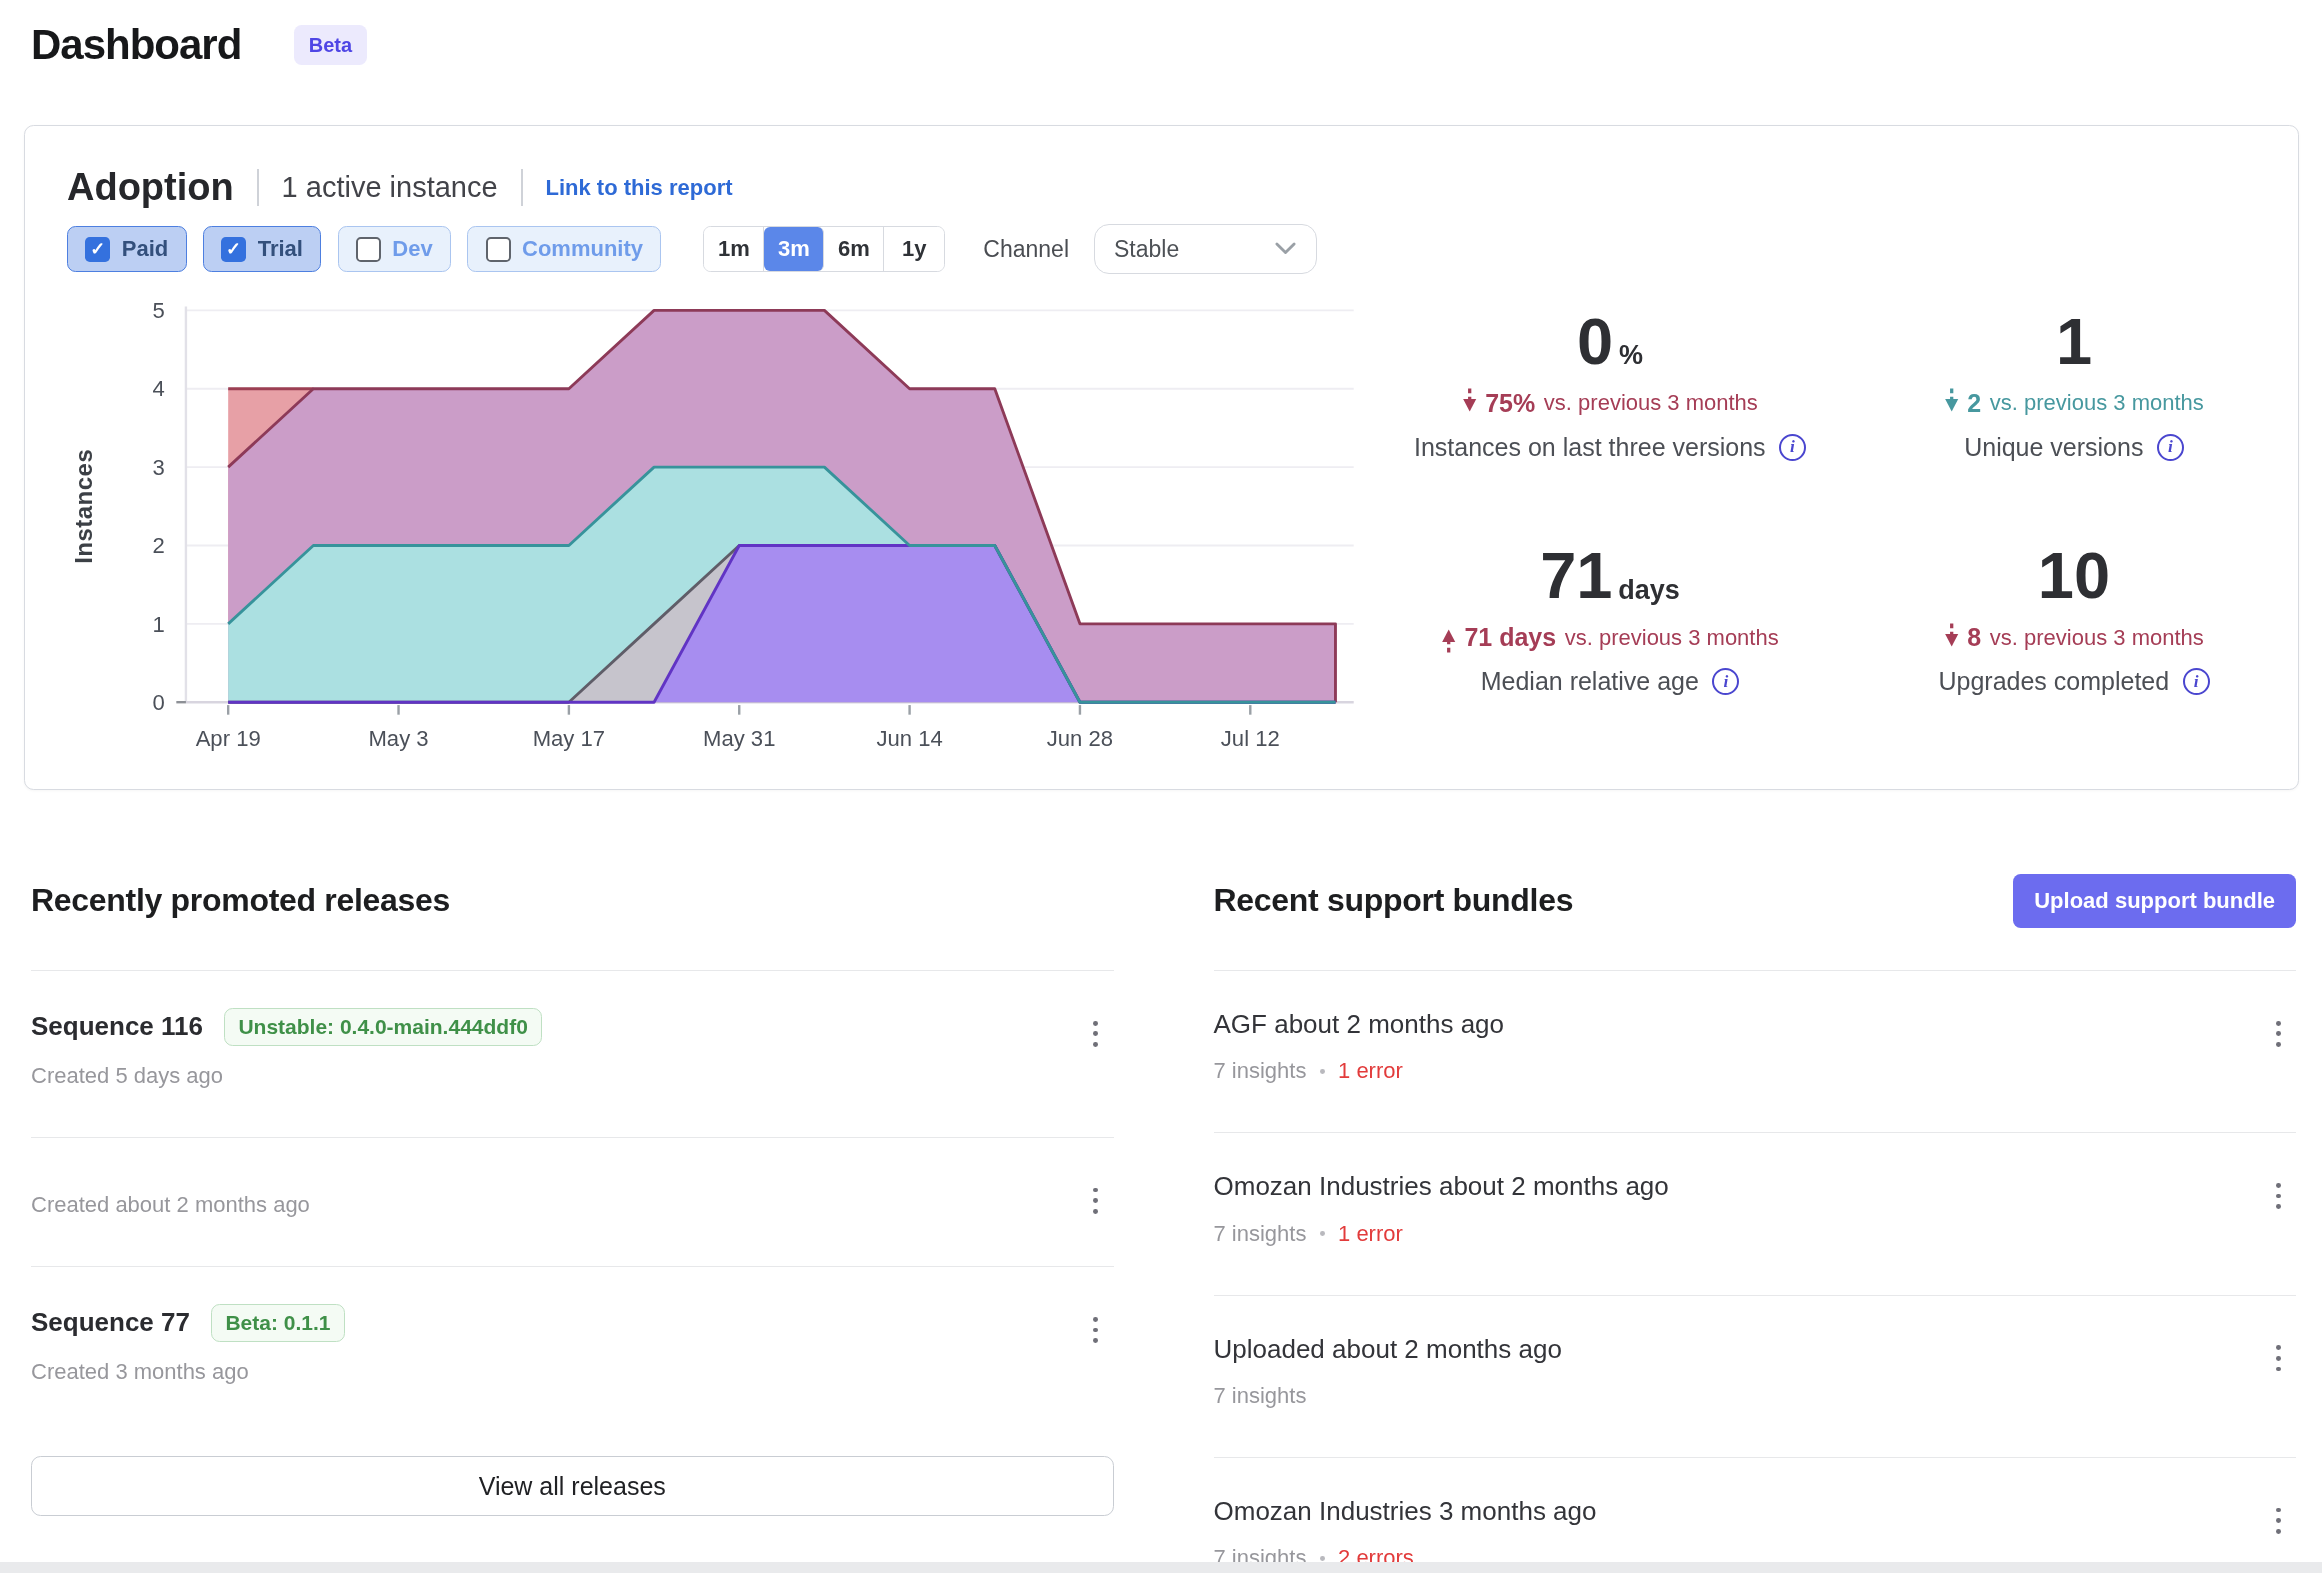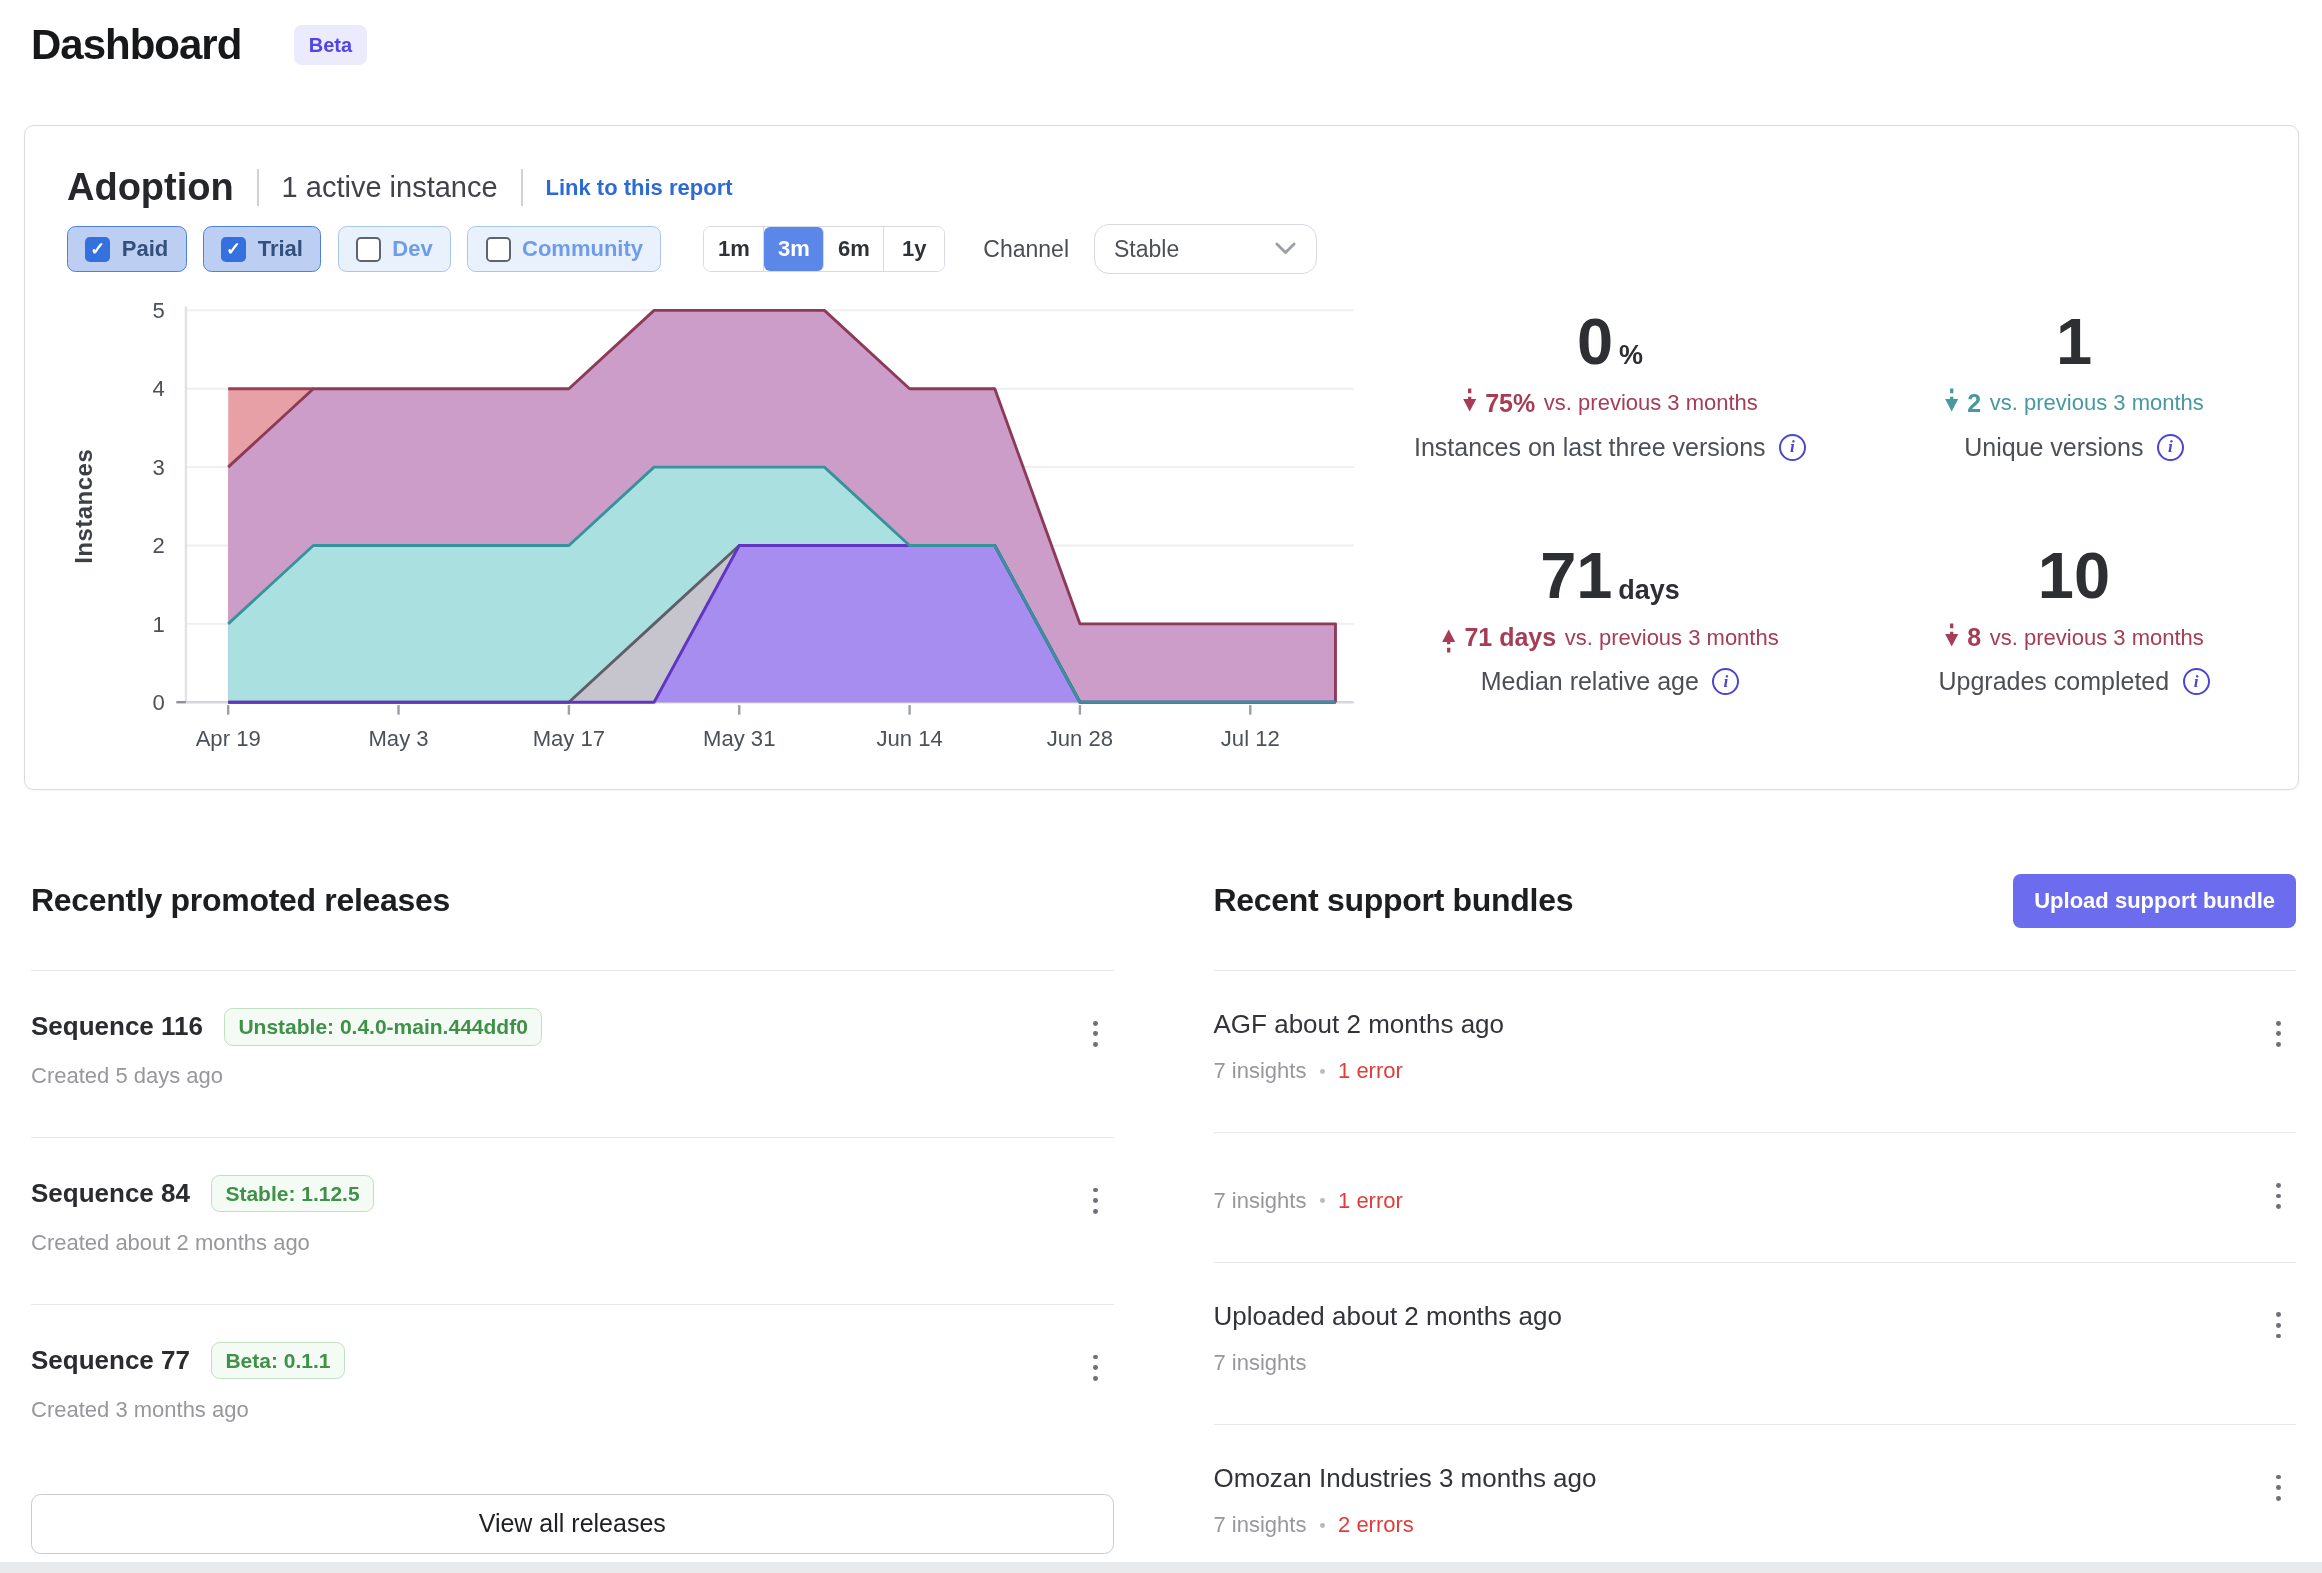--- a/index.html
+++ b/index.html
@@ -288,24 +288,20 @@
             <span class="created">Created 5 days ago</span>
           </div>
     <div class="kebab">
             <i></i>
             <i></i>
             <i></i>
           </div>
   </div>
 
   <div class="item release">
-    <div class="title-row">
-      <span class="item-title">Sequence 84</span>
-      <span class="badge">Stable: 1.12.5</span>
-    </div>
     <div class="meta">
             <span class="created">Created about 2 months ago</span>
           </div>
     <div class="kebab">
             <i></i>
             <i></i>
             <i></i>
           </div>
   </div>
 
@@ -343,20 +339,23 @@
       <span class="err">1 error</span>
     </div>
     <div class="kebab">
             <i></i>
             <i></i>
             <i></i>
           </div>
   </div>
 
   <div class="item bundle">
+    <div class="title-row">
+      <span class="item-title">Omozan Industries about 2 months ago</span>
+    </div>
     <div class="meta">
       <span class="insights">7 insights</span>
       <span class="dot"></span>
       <span class="err">1 error</span>
     </div>
     <div class="kebab">
             <i></i>
             <i></i>
             <i></i>
           </div>

